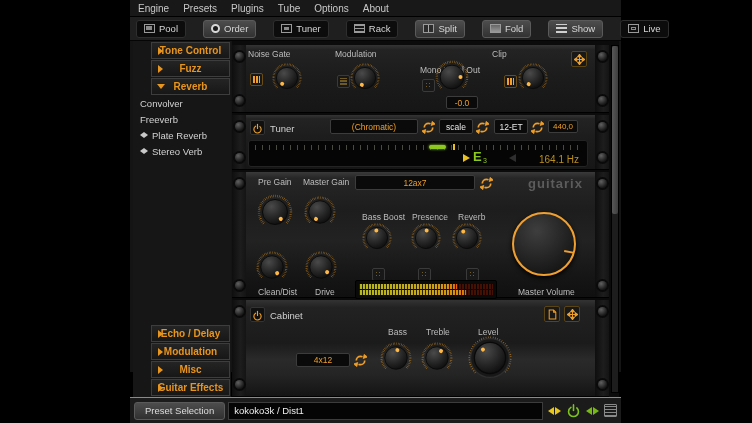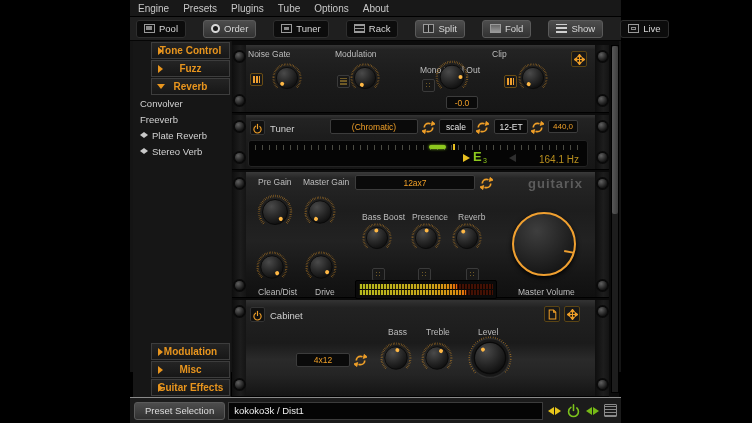--- a/index.html
+++ b/index.html
@@ -221,20 +221,24 @@
       <div class="plug">
         <span class="stico">
             <i class="r"></i>
             <i class="l"></i>
           </span>
         <span>Stereo Verb</span>
       </div>
       <div class="cats-bottom">
         <div class="cat">
           <i class="tri-r"></i>
+          <span>Echo / Delay</span>
+        </div>
+        <div class="cat">
+          <i class="tri-r"></i>
           <span>Modulation</span>
         </div>
         <div class="cat">
           <i class="tri-r"></i>
           <span>Misc</span>
         </div>
         <div class="cat">
           <i class="tri-r"></i>
           <span>Guitar Effects</span>
         </div>

